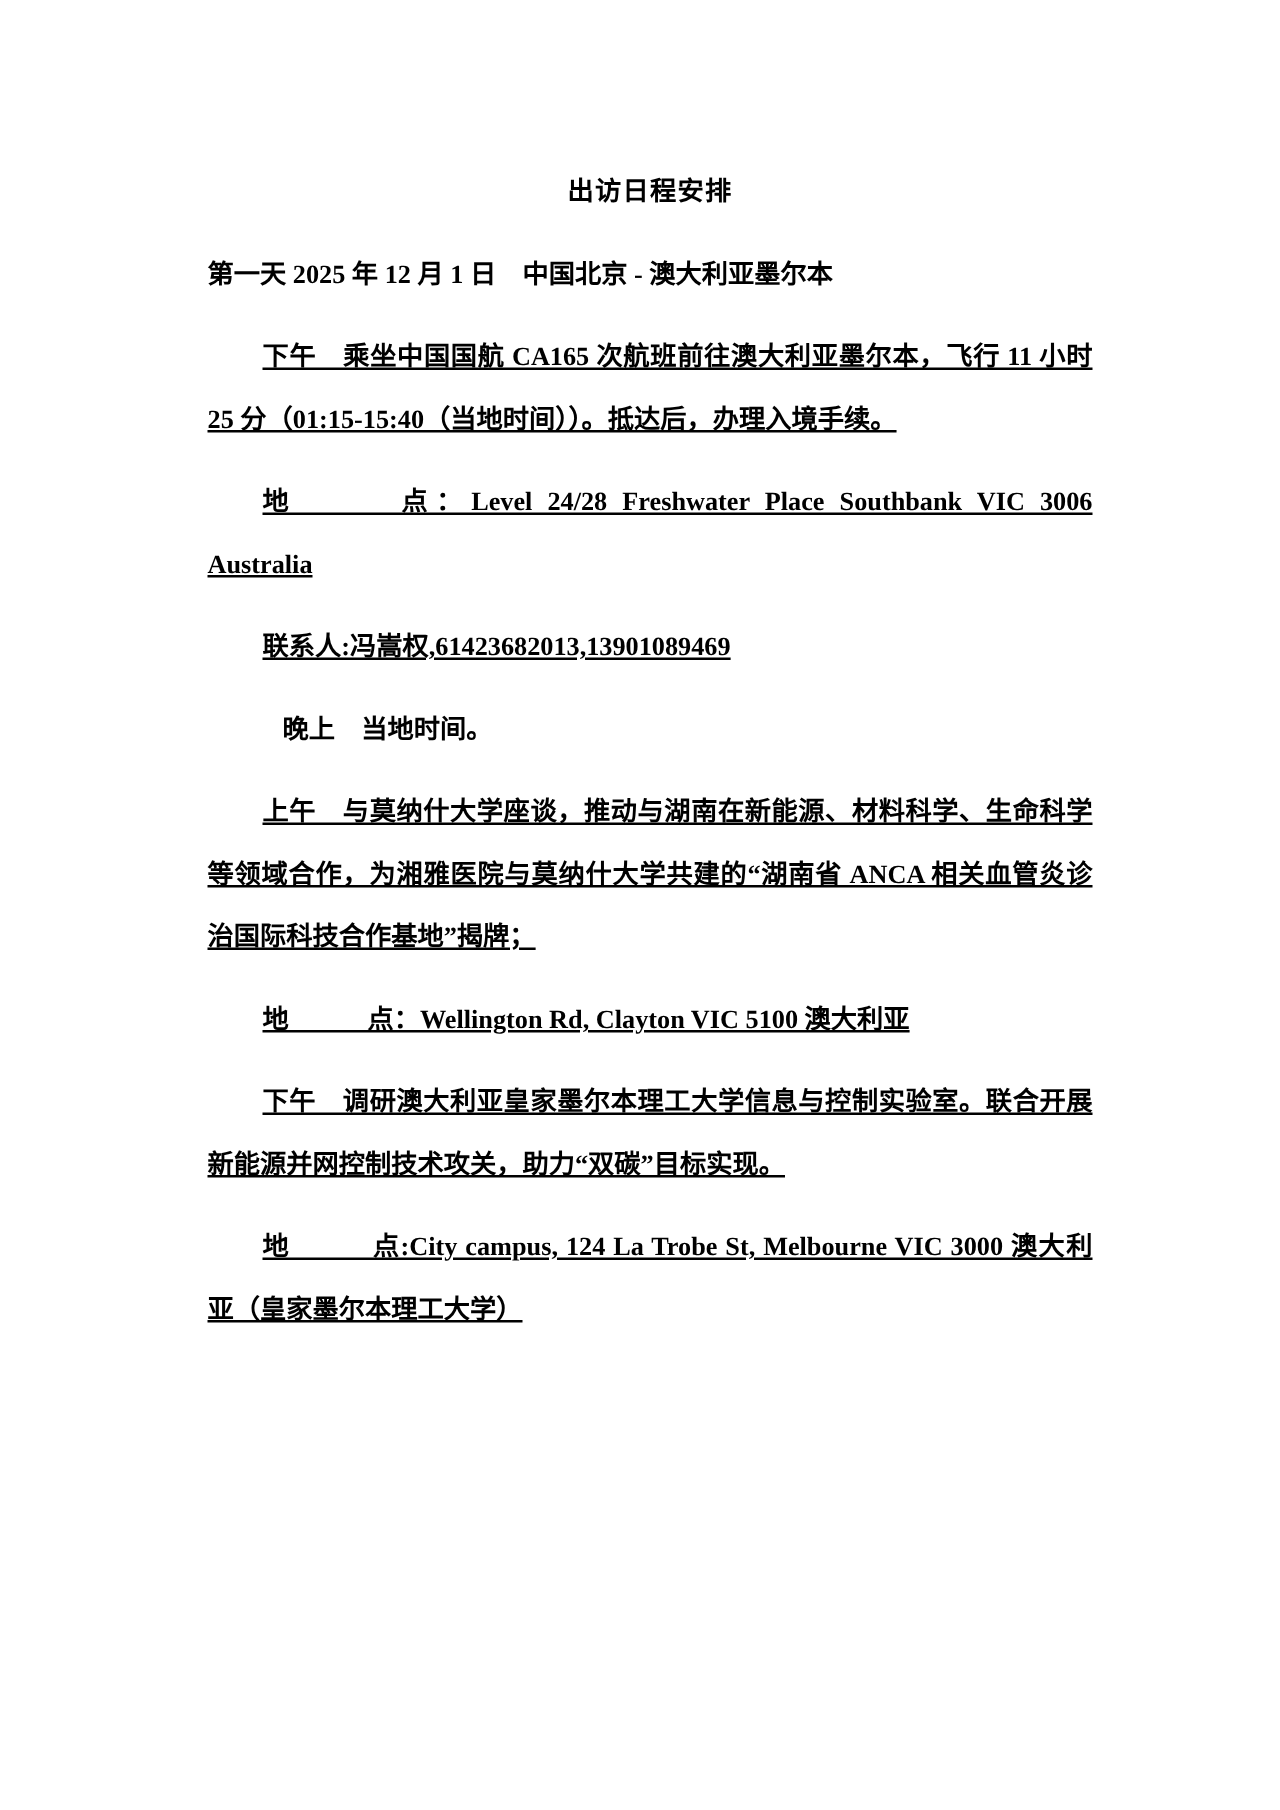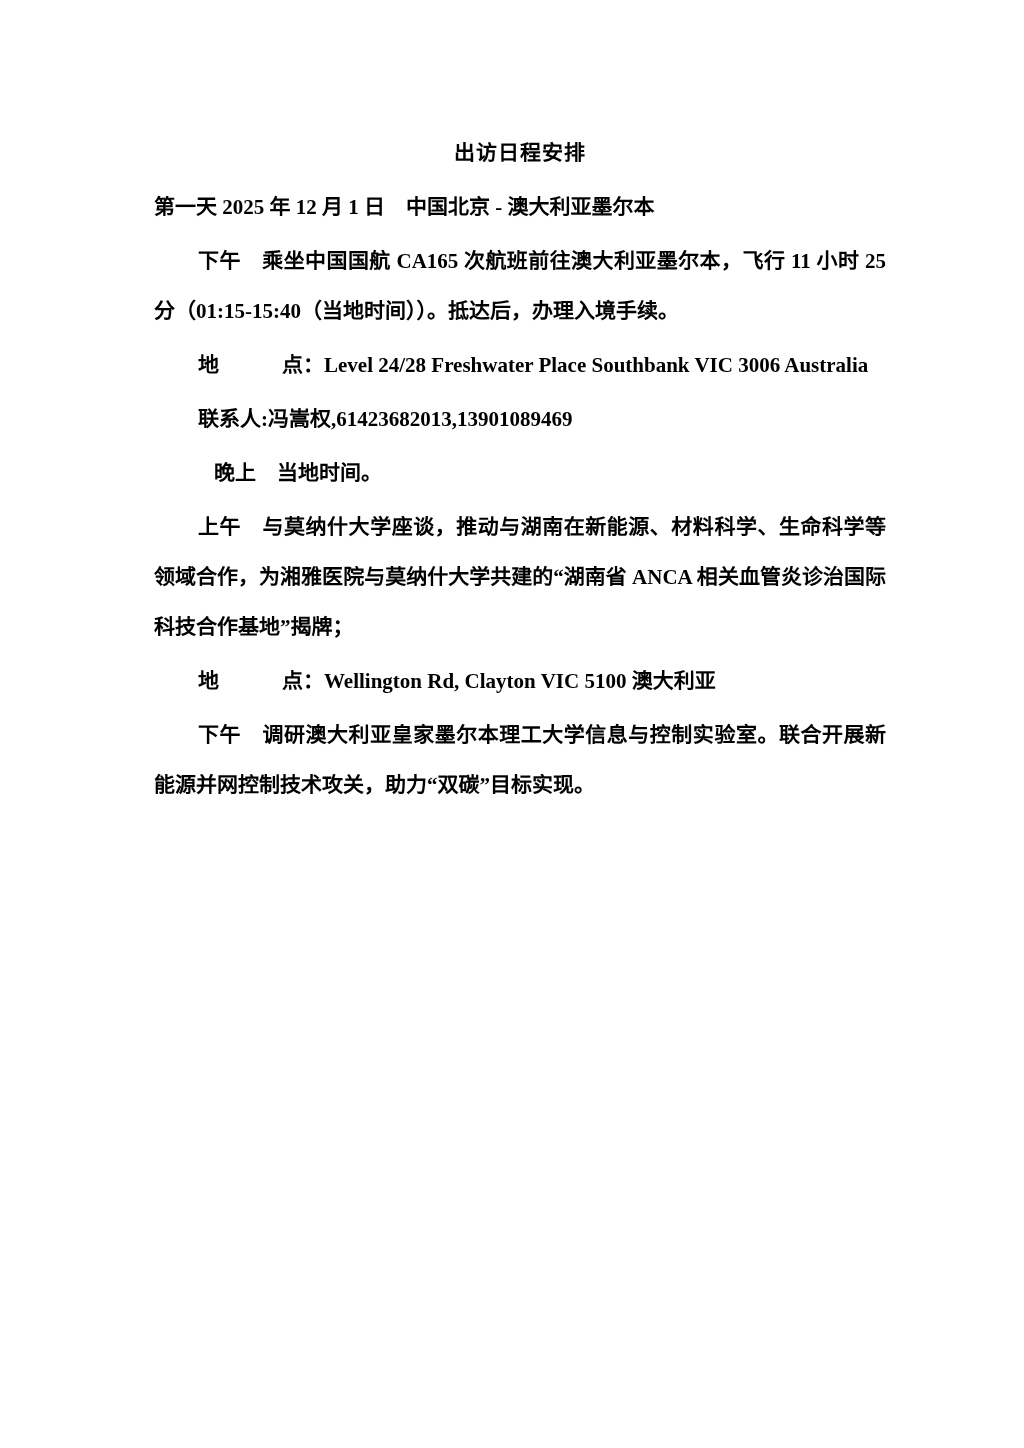--- a/index.html
+++ b/index.html
@@ -29,32 +29,33 @@
   }
   .doc-title {
     margin: 0;
     font-size: 21px;
     line-height: 50px;
     text-align: center;
     font-weight: bold;
     letter-spacing: 1px;
   }
   .para {
-    margin: 4px;
+    margin: 16px;
     font-size: 21px;
     line-height: 50px;
     text-align: justify;
     text-justify: inter-ideograph;
     word-break: break-word;
   }
   .day-heading {
     text-indent: 0;
   }
   .para-body {
     text-indent: 44px;
+    text-decoration: underline;
   }
   .para-evening {
     text-indent: 60px;
   }
 </style>
 </head>
 <body>
 
 <div class="page">
   <div class="content">
@@ -63,15 +64,16 @@
 
     <p class="para day-heading">第一天 2025 年 12 月 1 日　中国北京 - 澳大利亚墨尔本</p>
     <p class="para para-body">下午　乘坐中国国航 CA165 次航班前往澳大利亚墨尔本，飞行 11 小时 25 分（01:15-15:40（当地时间））。抵达后，办理入境手续。</p>
     <p class="para para-body">地　　　点：Level 24/28 Freshwater Place Southbank VIC 3006 Australia</p>
     <p class="para para-body">联系人:冯嵩权,61423682013,13901089469</p>
     <p class="para para-evening">晚上　当地时间。</p>
 
     <p class="para para-body">上午　与莫纳什大学座谈，推动与湖南在新能源、材料科学、生命科学等领域合作，为湘雅医院与莫纳什大学共建的“湖南省 ANCA 相关血管炎诊治国际科技合作基地”揭牌；</p>
     <p class="para para-body">地　　　点：Wellington Rd, Clayton VIC 5100 澳大利亚</p>
     <p class="para para-body">下午　调研澳大利亚皇家墨尔本理工大学信息与控制实验室。联合开展新能源并网控制技术攻关，助力“双碳”目标实现。</p>
+    <p class="para para-body">地　　　点:City campus, 124 La Trobe St, Melbourne VIC 3000 澳大利亚（皇家墨尔本理工大学）</p>
 
   </div>
 </div>
 
 </body></html>

